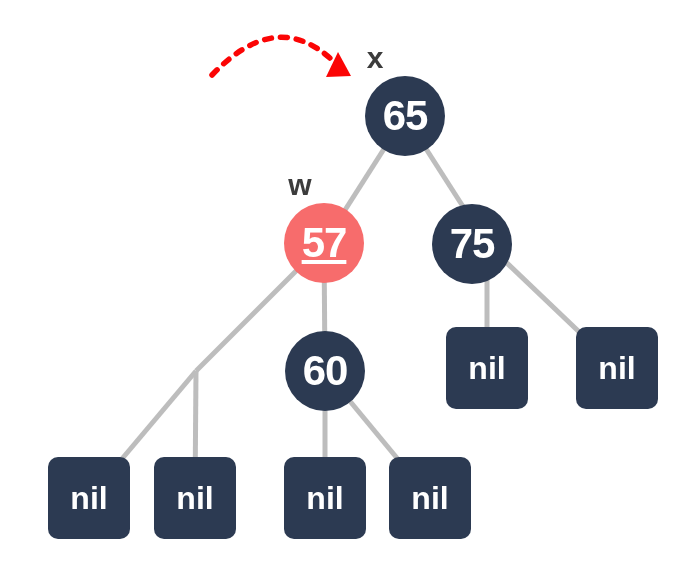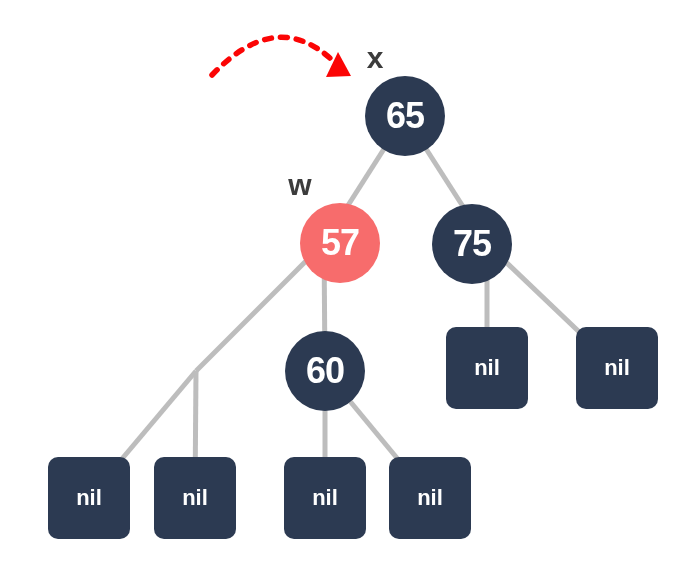--- a/index.html
+++ b/index.html
@@ -14,23 +14,23 @@
   .layer{position:absolute; left:0; top:0; width:696px; height:586px;}
   .edge{stroke:var(--edge); stroke-width:5; fill:none;}
   .rot-arc{stroke:var(--arrow); stroke-width:5.5; fill:none;
            stroke-dasharray:7 9; stroke-linecap:round;}
   .rot-head{fill:var(--arrow);}
   .node{
     position:absolute; display:flex; align-items:center; justify-content:center;
     color:var(--nodetext); font-weight:bold; letter-spacing:-1px;
     box-sizing:border-box;
   }
-  .circle{width:80px; height:80px; border-radius:50%; background:var(--navy); font-size:36px;}
+  .circle{width:80px; height:80px; border-radius:50%; background:var(--navy); font-size:42px;}
   .circle.highlight{background:var(--red);}
-  .square{width:82px; height:82px; border-radius:10px; background:var(--navy); font-size:22px; letter-spacing:0;}
+  .square{width:82px; height:82px; border-radius:10px; background:var(--navy); font-size:32px; letter-spacing:0;}
   .annot{
     position:absolute; transform:translate(-50%,-50%);
     font-size:30px; font-weight:bold; color:var(--annot); letter-spacing:0;
   }
 </style>
 </head>
 <body>
 
 <div class="stage">
 
@@ -45,21 +45,21 @@
     <line class="edge" x1="196" y1="371" x2="89" y2="498"></line>
     <line class="edge" x1="196" y1="371" x2="195" y2="498"></line>
     <line class="edge" x1="325" y1="371" x2="325" y2="498"></line>
     <line class="edge" x1="325" y1="371" x2="430" y2="498"></line>
 
     <path class="rot-arc" d="M 212 75 Q 276 8 332 60"></path>
     <polygon class="rot-head" points="338,52 326,77 351,76"></polygon>
   </svg>
 
   <div class="node circle" style="left:365px; top:76px;">65</div>
-  <div class="node circle highlight" style="left:300px; top:203px;">57</div>
+  <div class="node circle highlight" style="left:284px; top:203px;text-decoration:underline;">57</div>
   <div class="node circle" style="left:432px; top:204px;">75</div>
   <div class="node circle" style="left:285px; top:331px;">60</div>
 
   <div class="node square" style="left:446px; top:327px;">nil</div>
   <div class="node square" style="left:576px; top:327px;">nil</div>
   <div class="node square" style="left:48px;  top:457px;">nil</div>
   <div class="node square" style="left:154px; top:457px;">nil</div>
   <div class="node square" style="left:284px; top:457px;">nil</div>
   <div class="node square" style="left:389px; top:457px;">nil</div>
 

